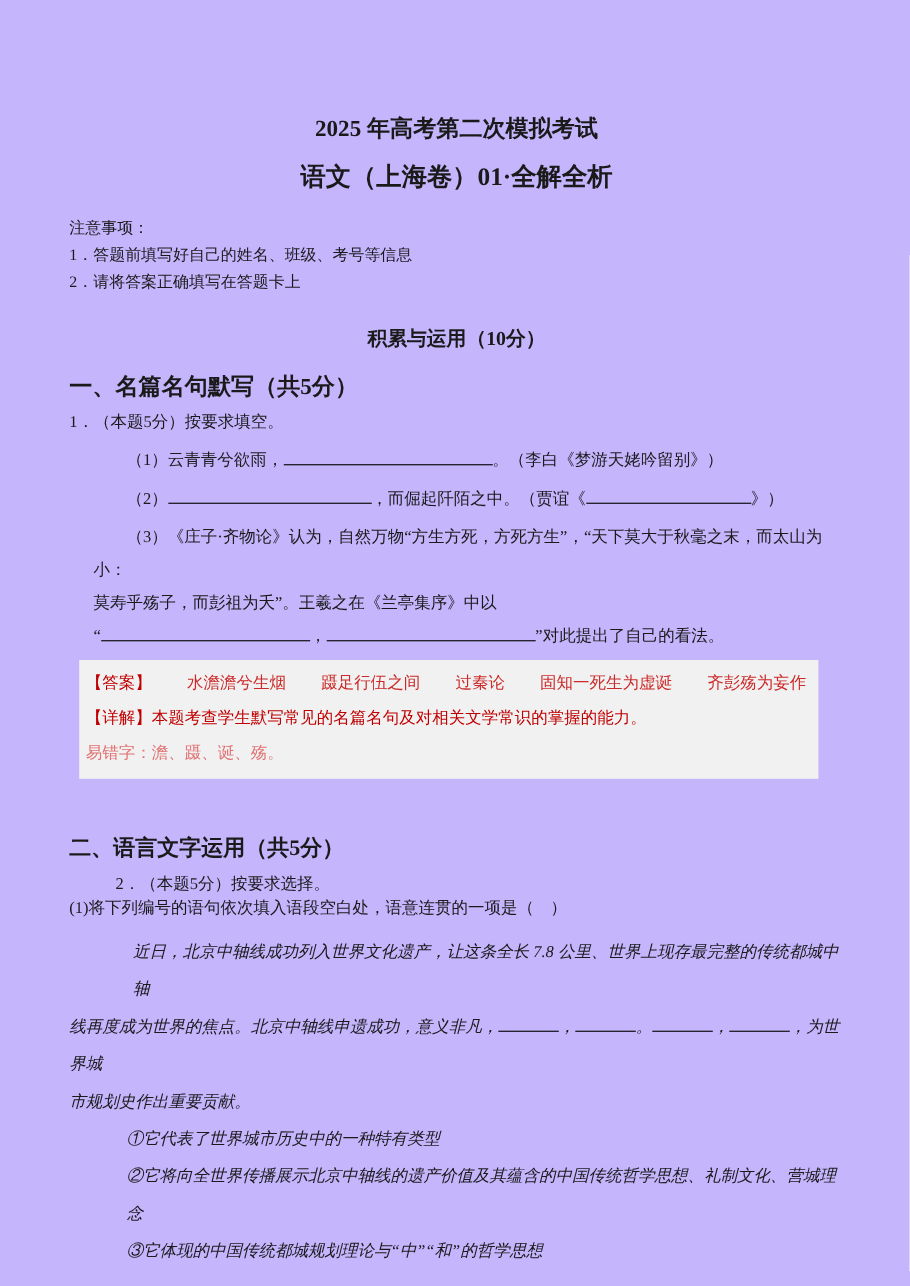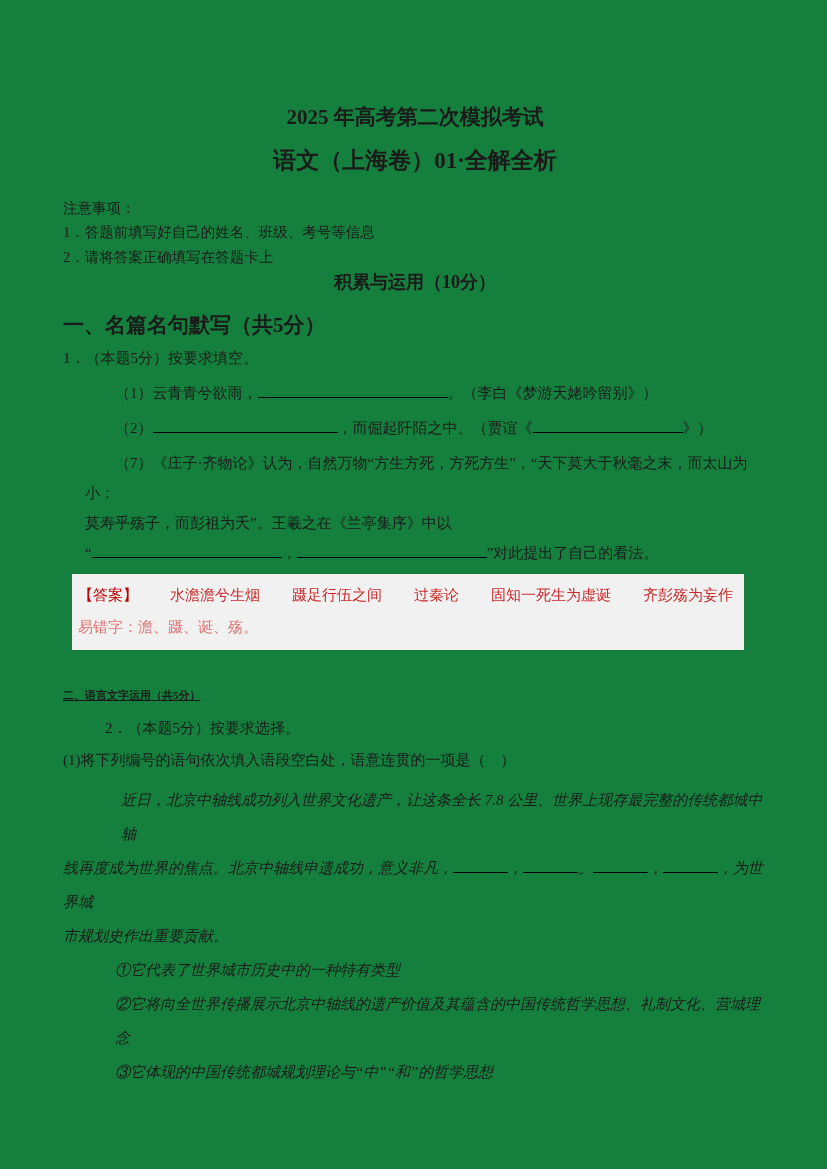--- a/index.html
+++ b/index.html
@@ -1,57 +1,57 @@
 <!DOCTYPE html>
 <html><head>
 <meta charset="utf-8">
 <style>
   html,body { margin:0; padding:0; background:#ffffff; }
   .page {
     position:relative;
     width:827px; height:1169px;
-    background:#15803d;
+    background:#c4b5fd;
     color:#1a1a1a;
     font-family:"Liberation Serif", serif;
     font-size:15px;
     overflow:hidden;
   }
   .content { padding:104px 60px 0 63px; }
 
   .title1 { text-align:center; font-weight:700; font-size:21px; line-height:26px; }
   .title2 { text-align:center; font-weight:700; font-size:23px; line-height:30px; margin-top:16px; }
 
   .notice { margin-top:20px; }
   .notice-heading { font-size:14.5px; line-height:24px; }
   .notice-item { font-size:14.5px; line-height:25px; }
 
-  .part-heading { text-align:center; font-weight:700; font-size:18px; line-height:24px; }
+  .part-heading { text-align:center; font-weight:700; font-size:18px; line-height:24px; margin-top:26px; }
   .sec-heading  { font-weight:700; font-size:21px; line-height:22px; margin-top:20px; }
 
   .q-stem { margin-top:11px; line-height:22px; }
   .fill-item { margin-top:13px; line-height:22px; padding-left:52px; }
   .q3-block { margin-top:9px; line-height:30px; padding-left:22px; }
   .q3-first { text-indent:30px; }
 
   .blank { display:inline-block; border-bottom:1px solid #000; height:14px; vertical-align:baseline; }
   .w190 { width:190px; } .w185 { width:185px; } .w150 { width:150px; } .w55 { width:55px; }
 
   .answer-box {
     background:#f1f1f1;
     margin:6px 0 0 9px;
     width:656px;
     padding:5px 10px 7px 6px;
   }
   .ans-line { line-height:32px; color:#c00000; }
   .ans-item { color:#cc2a2a; margin-left:32px; }
   .err-line { color:#e07272; }
 
-  .sec2-heading { font-weight:700; font-size:11px; line-height:22px; margin-top:34px;text-decoration:underline; }
+  .sec2-heading { font-weight:700; font-size:20px; line-height:22px; margin-top:52px; }
   .q2-stem { margin-top:11px; line-height:22px; padding-left:42px; }
-  .q2-prompt { margin-top:10px; line-height:22px; }
+  .q2-prompt { line-height:22px; }
 
   .passage { margin-top:12px; font-style:italic; }
   .p-line { line-height:34px; }
   .p-indent { padding-left:58px; }
 
   .num-item { line-height:34px; padding-left:52px; font-style:italic; }
 </style>
 </head>
 <body>
 
@@ -75,30 +75,33 @@
 
     <div class="fill-item">
       <span>（1）云青青兮欲雨，</span><span class="blank w190"></span><span>。（李白《梦游天姥吟留别》）</span>
     </div>
 
     <div class="fill-item">
       <span>（2）</span><span class="blank w185"></span><span>，而倔起阡陌之中。（贾谊《</span><span class="blank w150"></span><span>》）</span>
     </div>
 
     <div class="q3-block">
-      <div class="q3-first">（7）《庄子·齐物论》认为，自然万物“方生方死，方死方生”，“天下莫大于秋毫之末，而太山为小：</div>
+      <div class="q3-first">（3）《庄子·齐物论》认为，自然万物“方生方死，方死方生”，“天下莫大于秋毫之末，而太山为小：</div>
       <div>莫寿乎殇子，而彭祖为夭”。王羲之在《兰亭集序》中以</div>
       <div>
         <span>“</span><span class="blank w190"></span><span>，</span><span class="blank w190"></span><span>”对此提出了自己的看法。</span>
       </div>
     </div>
 
     <div class="answer-box">
       <div class="ans-line">
         <span>【答案】</span><span class="ans-item">水澹澹兮生烟</span><span class="ans-item">蹑足行伍之间</span><span class="ans-item">过秦论</span><span class="ans-item">固知一死生为虚诞</span><span class="ans-item">齐彭殇为妄作</span>
+      </div>
+      <div class="ans-line">
+        <span>【详解】</span><span>本题考查学生默写常见的名篇名句及对相关文学常识的掌握的能力。</span>
       </div>
       <div class="ans-line err-line">易错字：澹、蹑、诞、殇。</div>
     </div>
 
     <div class="sec2-heading">二、语言文字运用（共5分）</div>
 
     <div class="q2-stem">2．（本题5分）按要求选择。</div>
 
     <div class="q2-prompt">(1)将下列编号的语句依次填入语段空白处，语意连贯的一项是（　）</div>
 

